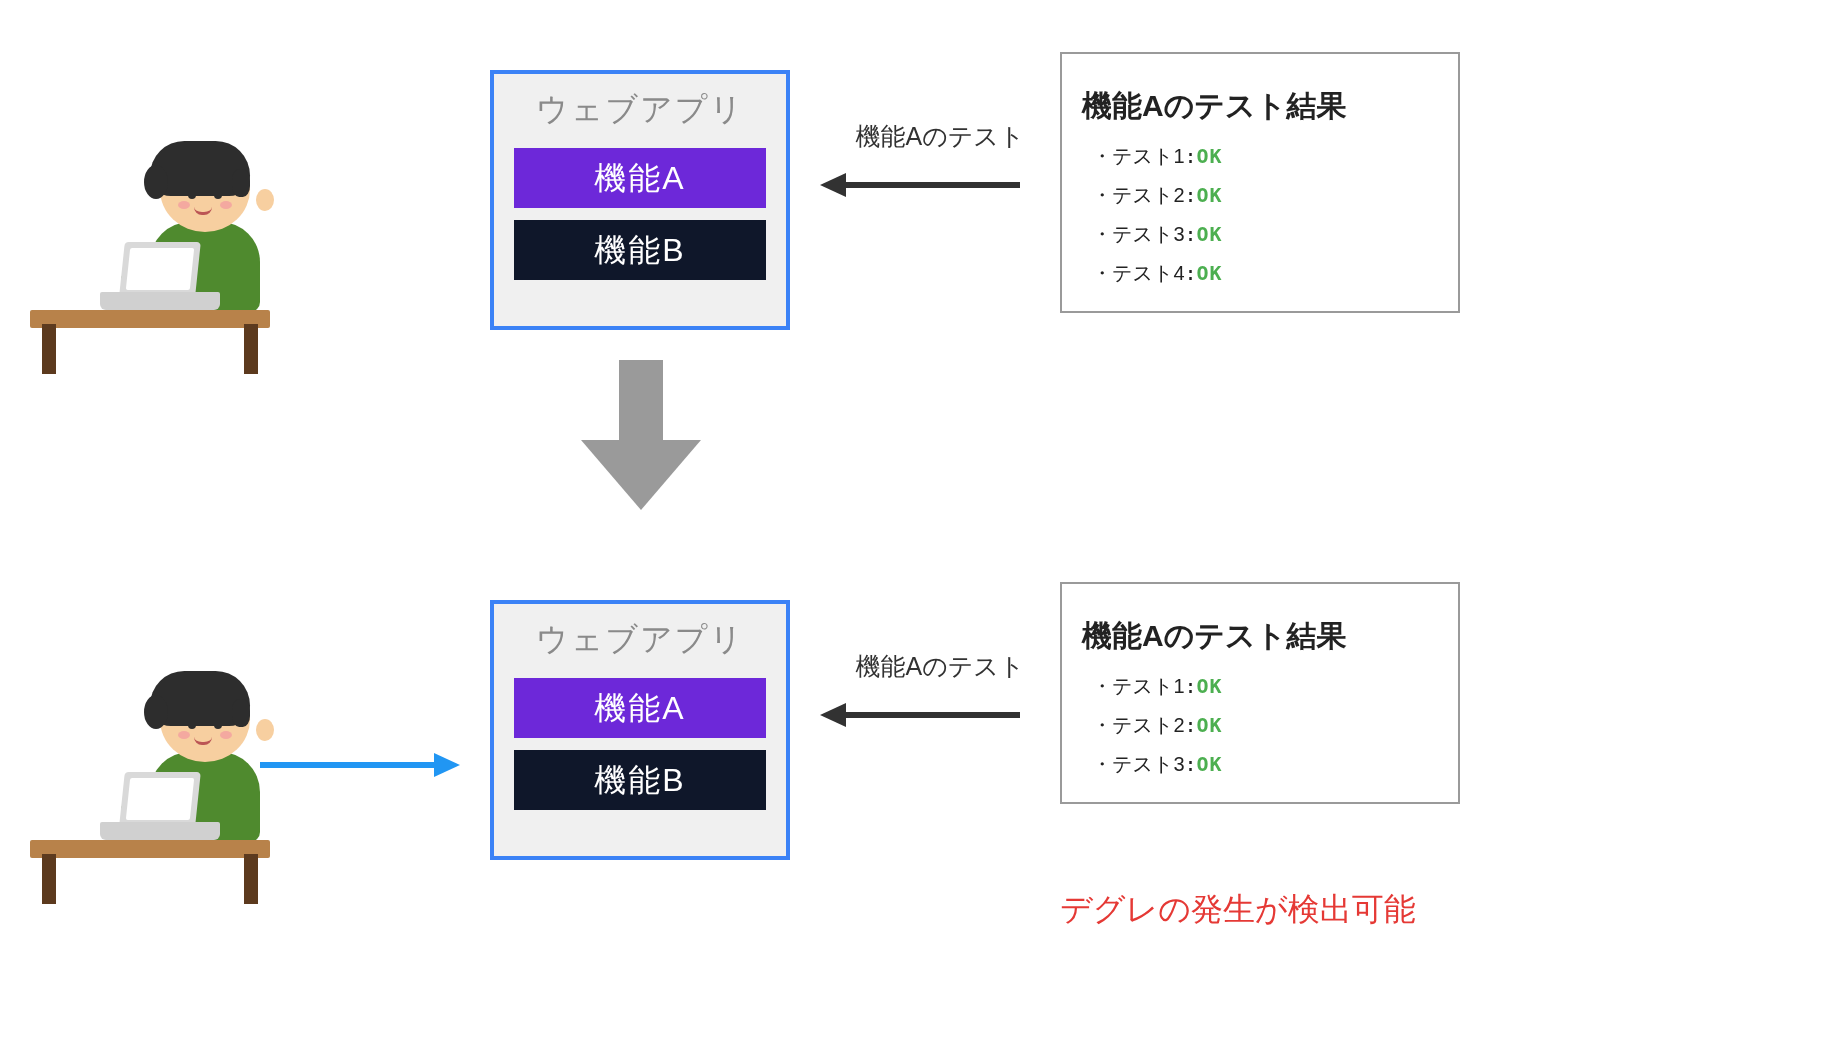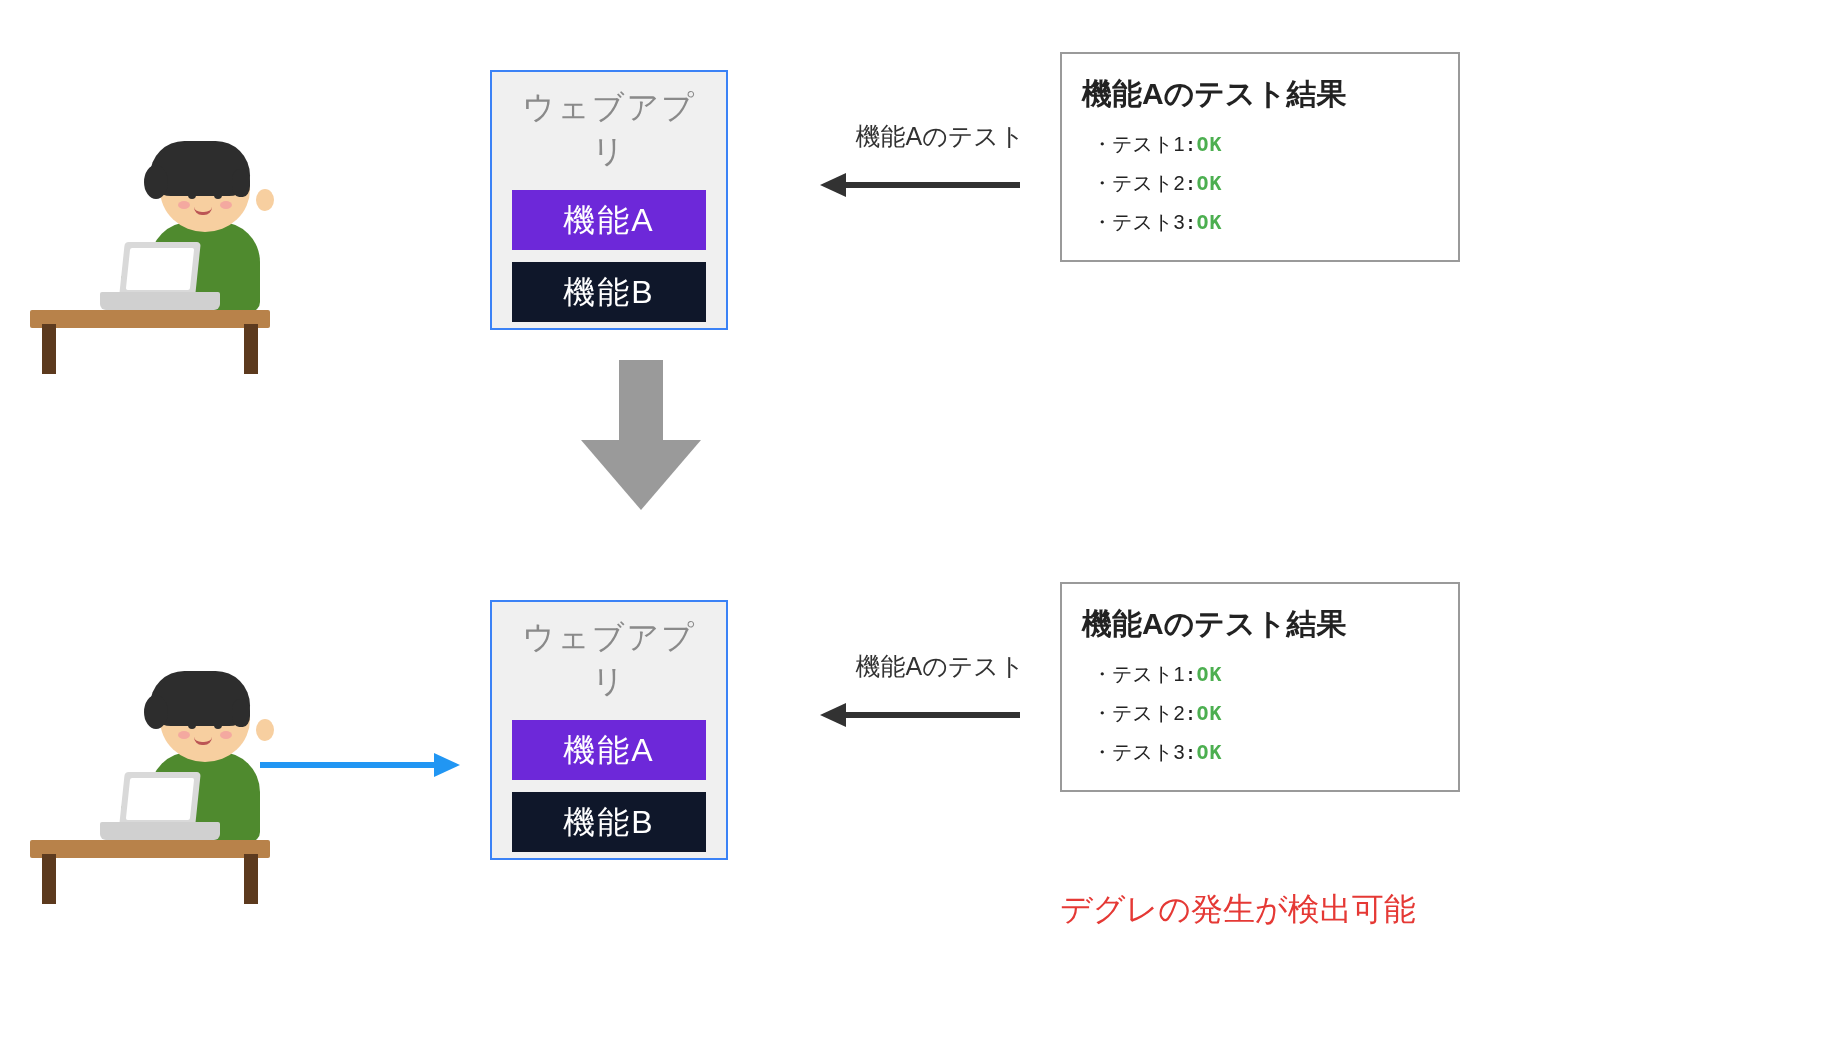--- a/index.html
+++ b/index.html
@@ -62,24 +62,24 @@
   .face .brow.l{left:24px;} .face .brow.r{left:50px;}
   .face .mouth{position:absolute;top:60px;left:34px;width:18px;height:8px;border-bottom:3px solid #b55; border-radius:0 0 10px 10px;}
   .face .blush{position:absolute;top:54px;width:12px;height:8px;background:#f4a9a0;border-radius:50%;}
   .face .blush.l{left:18px;} .face .blush.r{left:60px;}
 
   
   .webapp {
     position:absolute;
     left:490px;
     top:40px;
-    width:238px;
+    width:300px;
     height:260px;
     background:#f0f0f0;
-    border:2px solid #3b82f6;
+    border:4px solid #3b82f6;
     padding:14px 20px 20px;
   }
   .webapp-title { text-align:center; color:#8a8a8a; font-size:32px; margin-bottom:16px; letter-spacing:2px;}
   .feature {
     height:60px;
     line-height:60px;
     text-align:center;
     color:#fff;
     font-size:32px;
     letter-spacing:2px;
@@ -110,21 +110,21 @@
     position:absolute; left:250px; top:140px; width:220px; text-align:center; font-size:32px; color:#2196f3;
   }
 
   
   .results {
     position:absolute;
     left:1060px;
     top:22px;
     width:400px;
     border:2px solid #9a9a9a;
-    padding:20px 20px 18px;
+    padding:32px 20px 18px;
   }
   .results-title { font-size:30px; font-weight:700; color:#222; margin-bottom:10px; }
   .results ul { list-style:none; }
   .results li { font-size:20px; padding:6px 0 6px 10px; color:#222;}
   .results li::before { content:"・"; }
   .status-ok { color:#4CAF50; font-weight:700; font-family: "Menlo","Consolas",monospace; letter-spacing:1px;}
   .status-fail { color:#e53935; font-weight:700; font-family: "Menlo","Consolas",monospace; letter-spacing:1px;}
   .colon{font-family:"Menlo","Consolas",monospace;}
 
   
@@ -192,20 +192,21 @@
       <polygon points="0,20 26,8 26,32" fill="#323232"></polygon>
     </svg>
   </div>
 
   <div class="results">
     <div class="results-title">機能Aのテスト結果</div>
     <ul>
         <li><span>テスト1</span><span class="colon">:</span><span class="status-ok">OK</span></li>
         <li><span>テスト2</span><span class="colon">:</span><span class="status-ok">OK</span></li>
         <li><span>テスト3</span><span class="colon">:</span><span class="status-ok">OK</span></li>
+        <li><span>テスト4</span><span class="colon">:</span><span class="status-ok">OK</span></li>
       </ul>
   </div>
 </div>
 
 <div class="down-arrow">
   <svg viewBox="0 0 140 150" width="140" height="150">
     <rect x="48" y="0" width="44" height="80" fill="#9a9a9a"></rect>
     <polygon points="10,80 130,80 70,150" fill="#9a9a9a"></polygon>
   </svg>
 </div>

